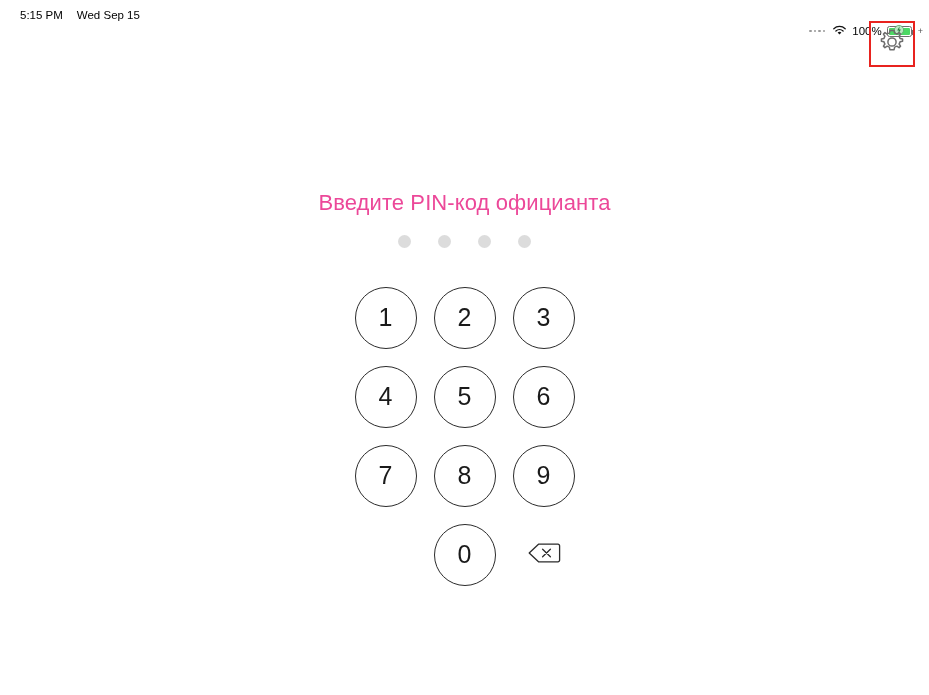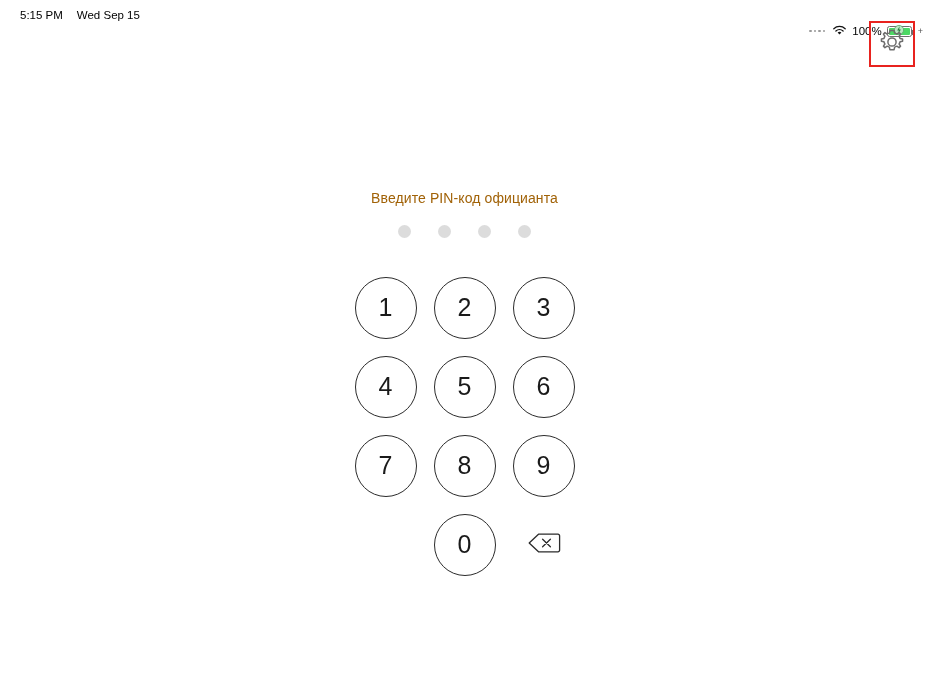--- a/index.html
+++ b/index.html
@@ -125,22 +125,22 @@
   .pin-area {
     position: absolute;
     left: 0;
     top: 190px;
     width: 929px;
     display: flex;
     flex-direction: column;
     align-items: center;
   }
   .pin-prompt {
-    font-size: 14px;
-    color: #a16207;
+    font-size: 22px;
+    color: #ec4899;
     letter-spacing: 0.1px;
     margin-bottom: 19px;
   }
   .pin-dots {
     display: flex;
     gap: 27px;
     margin-bottom: 30px;
   }
   .pin-dot {
     width: 13px;

